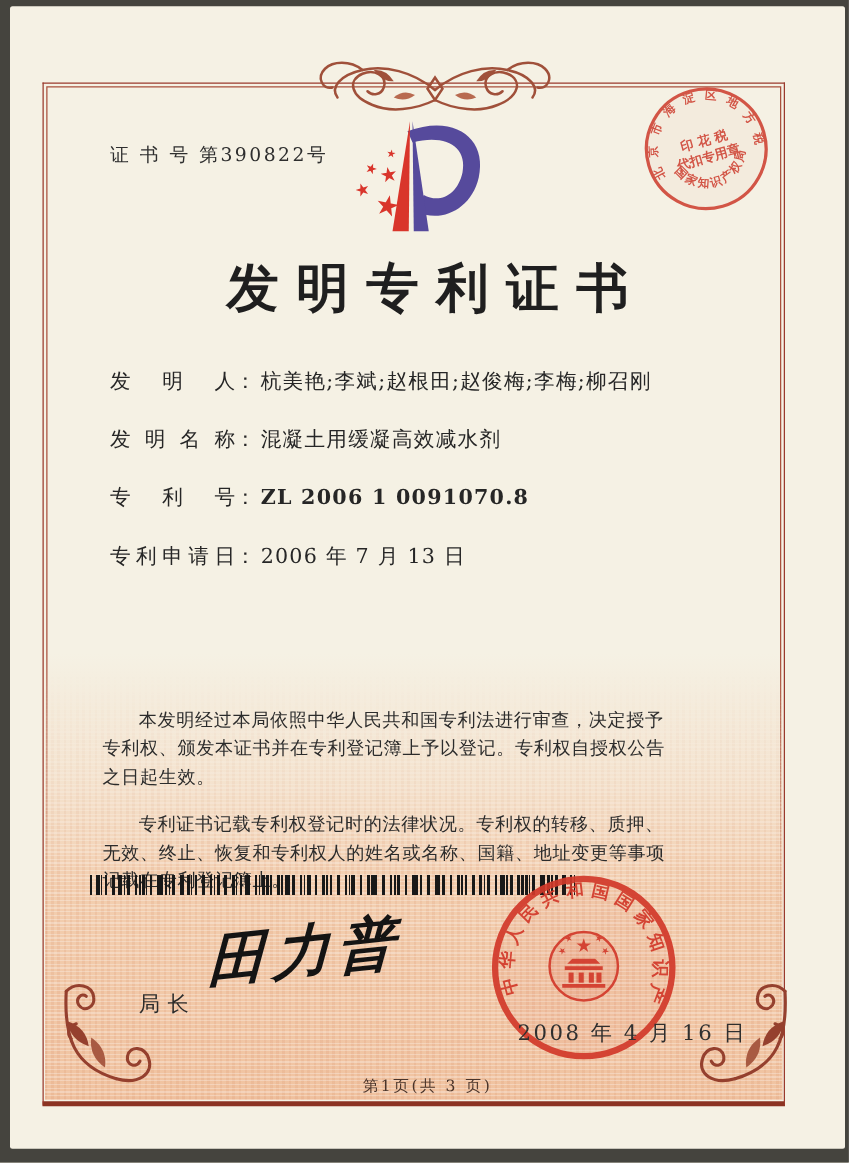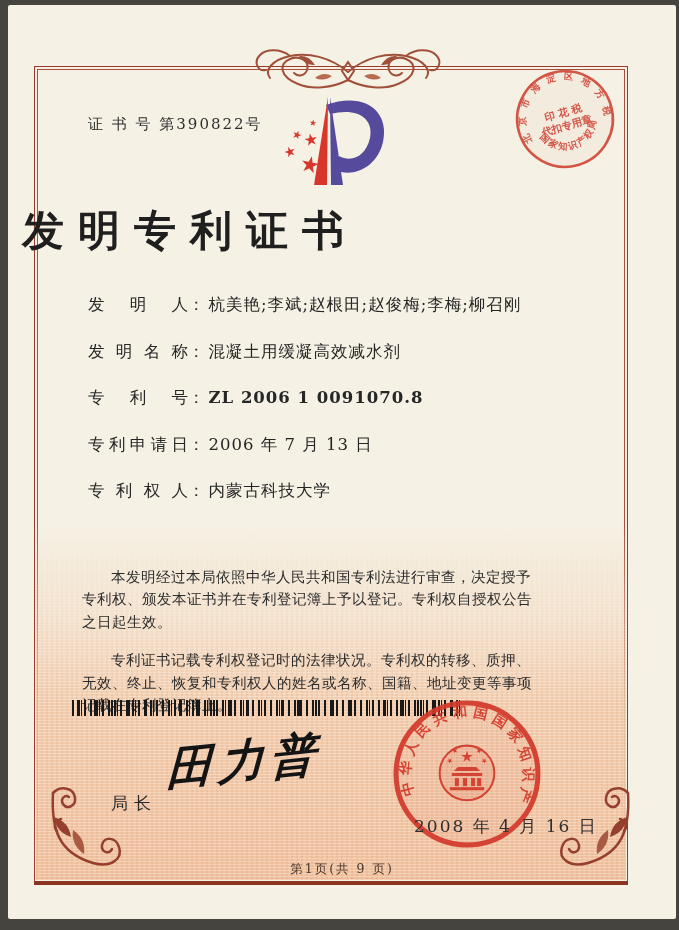--- a/index.html
+++ b/index.html
@@ -14,21 +14,21 @@
         background:linear-gradient(180deg,rgba(242,198,164,0) 56%,rgba(244,212,184,0.45) 68%,
                    rgba(242,200,166,0.85) 79%,rgba(240,193,158,0.97) 100%);}
   .pink::after{content:"";position:absolute;inset:0;
         background:repeating-linear-gradient(0deg,rgba(255,255,255,0.28) 0 1px,rgba(0,0,0,0) 1px 3px),
                    repeating-linear-gradient(90deg,rgba(205,110,70,0.10) 0 2px,rgba(0,0,0,0) 2px 5px);
         -webkit-mask-image:linear-gradient(180deg,transparent 58%,#000 78%);
         mask-image:linear-gradient(180deg,transparent 58%,#000 78%);}
   .certno{position:absolute;left:80px;top:110px;font-size:15px;letter-spacing:2px;color:#2e2e2e;}
   .logo{position:absolute;left:256px;top:84px;}
   .taxstamp{position:absolute;left:505px;top:62px;transform:rotate(-16deg);opacity:.9;}
-  .title{position:absolute;left:0;top:198px;width:100%;text-align:left;font-size:42px;font-weight:700;
+  .title{position:absolute;left:0;top:198px;width:100%;text-align:center;font-size:42px;font-weight:700;
          letter-spacing:14px;text-indent:14px;color:#1f1f1f;}
   .fields{position:absolute;left:80px;top:289px;width:480px;}
   .f-row{height:26px;margin-bottom:20.5px;font-size:16.5px;color:#262626;white-space:nowrap;}
   .f-label{display:inline-block;width:100px;text-align:justify;text-align-last:justify;vertical-align:top;}
   .f-colon{display:inline-block;margin-right:4px;}
   .f-value{letter-spacing:1px;}
   .paras{position:absolute;left:58px;top:545px;width:492px;font-size:14.5px;line-height:22.4px;
          color:#2c2c2c;letter-spacing:.5px;}
   .paras p{margin:16px;text-indent:2em;}
   .barcode{position:absolute;left:64px;top:695px;width:388px;height:16px;
@@ -134,23 +134,20 @@
       </div>
       <div class="f-row">
         <span class="f-label">发明名称</span><span class="f-colon">：</span><span class="f-value">混凝土用缓凝高效减水剂</span>
       </div>
       <div class="f-row">
         <span class="f-label">专利号</span><span class="f-colon">：</span><span class="f-value" style="font-weight:700">ZL 2006 1 0091070.8</span>
       </div>
       <div class="f-row">
         <span class="f-label">专利申请日</span><span class="f-colon">：</span><span class="f-value">2006 年 7 月 13 日</span>
       </div>
-      <div class="f-row">
-        <span class="f-label">专利权人</span><span class="f-colon">：</span><span class="f-value">内蒙古科技大学</span>
-      </div>
     </div>
 
     <div class="paras">
       <p>本发明经过本局依照中华人民共和国专利法进行审查，决定授予专利权、颁发本证书并在专利登记簿上予以登记。专利权自授权公告之日起生效。</p>
       <p>专利证书记载专利权登记时的法律状况。专利权的转移、质押、无效、终止、恢复和专利权人的姓名或名称、国籍、地址变更等事项记载在专利登记簿上。</p>
     </div>
 
     <div class="barcode"></div>
 
     <div class="signer-title">局长</div>
@@ -179,16 +176,16 @@
           <rect x="71" y="79" width="4" height="8"></rect>
           <rect x="79" y="79" width="4" height="8"></rect>
           <rect x="85" y="79" width="4" height="8"></rect>
           <rect x="58" y="88" width="34" height="3"></rect>
         </g>
       </g>
     </svg>
 
     <div class="issue-date">2008 年 4 月 16 日</div>
 
-    <div class="pagefoot">第1页(共 9 页)</div>
+    <div class="pagefoot">第1页(共 3 页)</div>
 
   </div>
 </div>
 
 </body></html>

